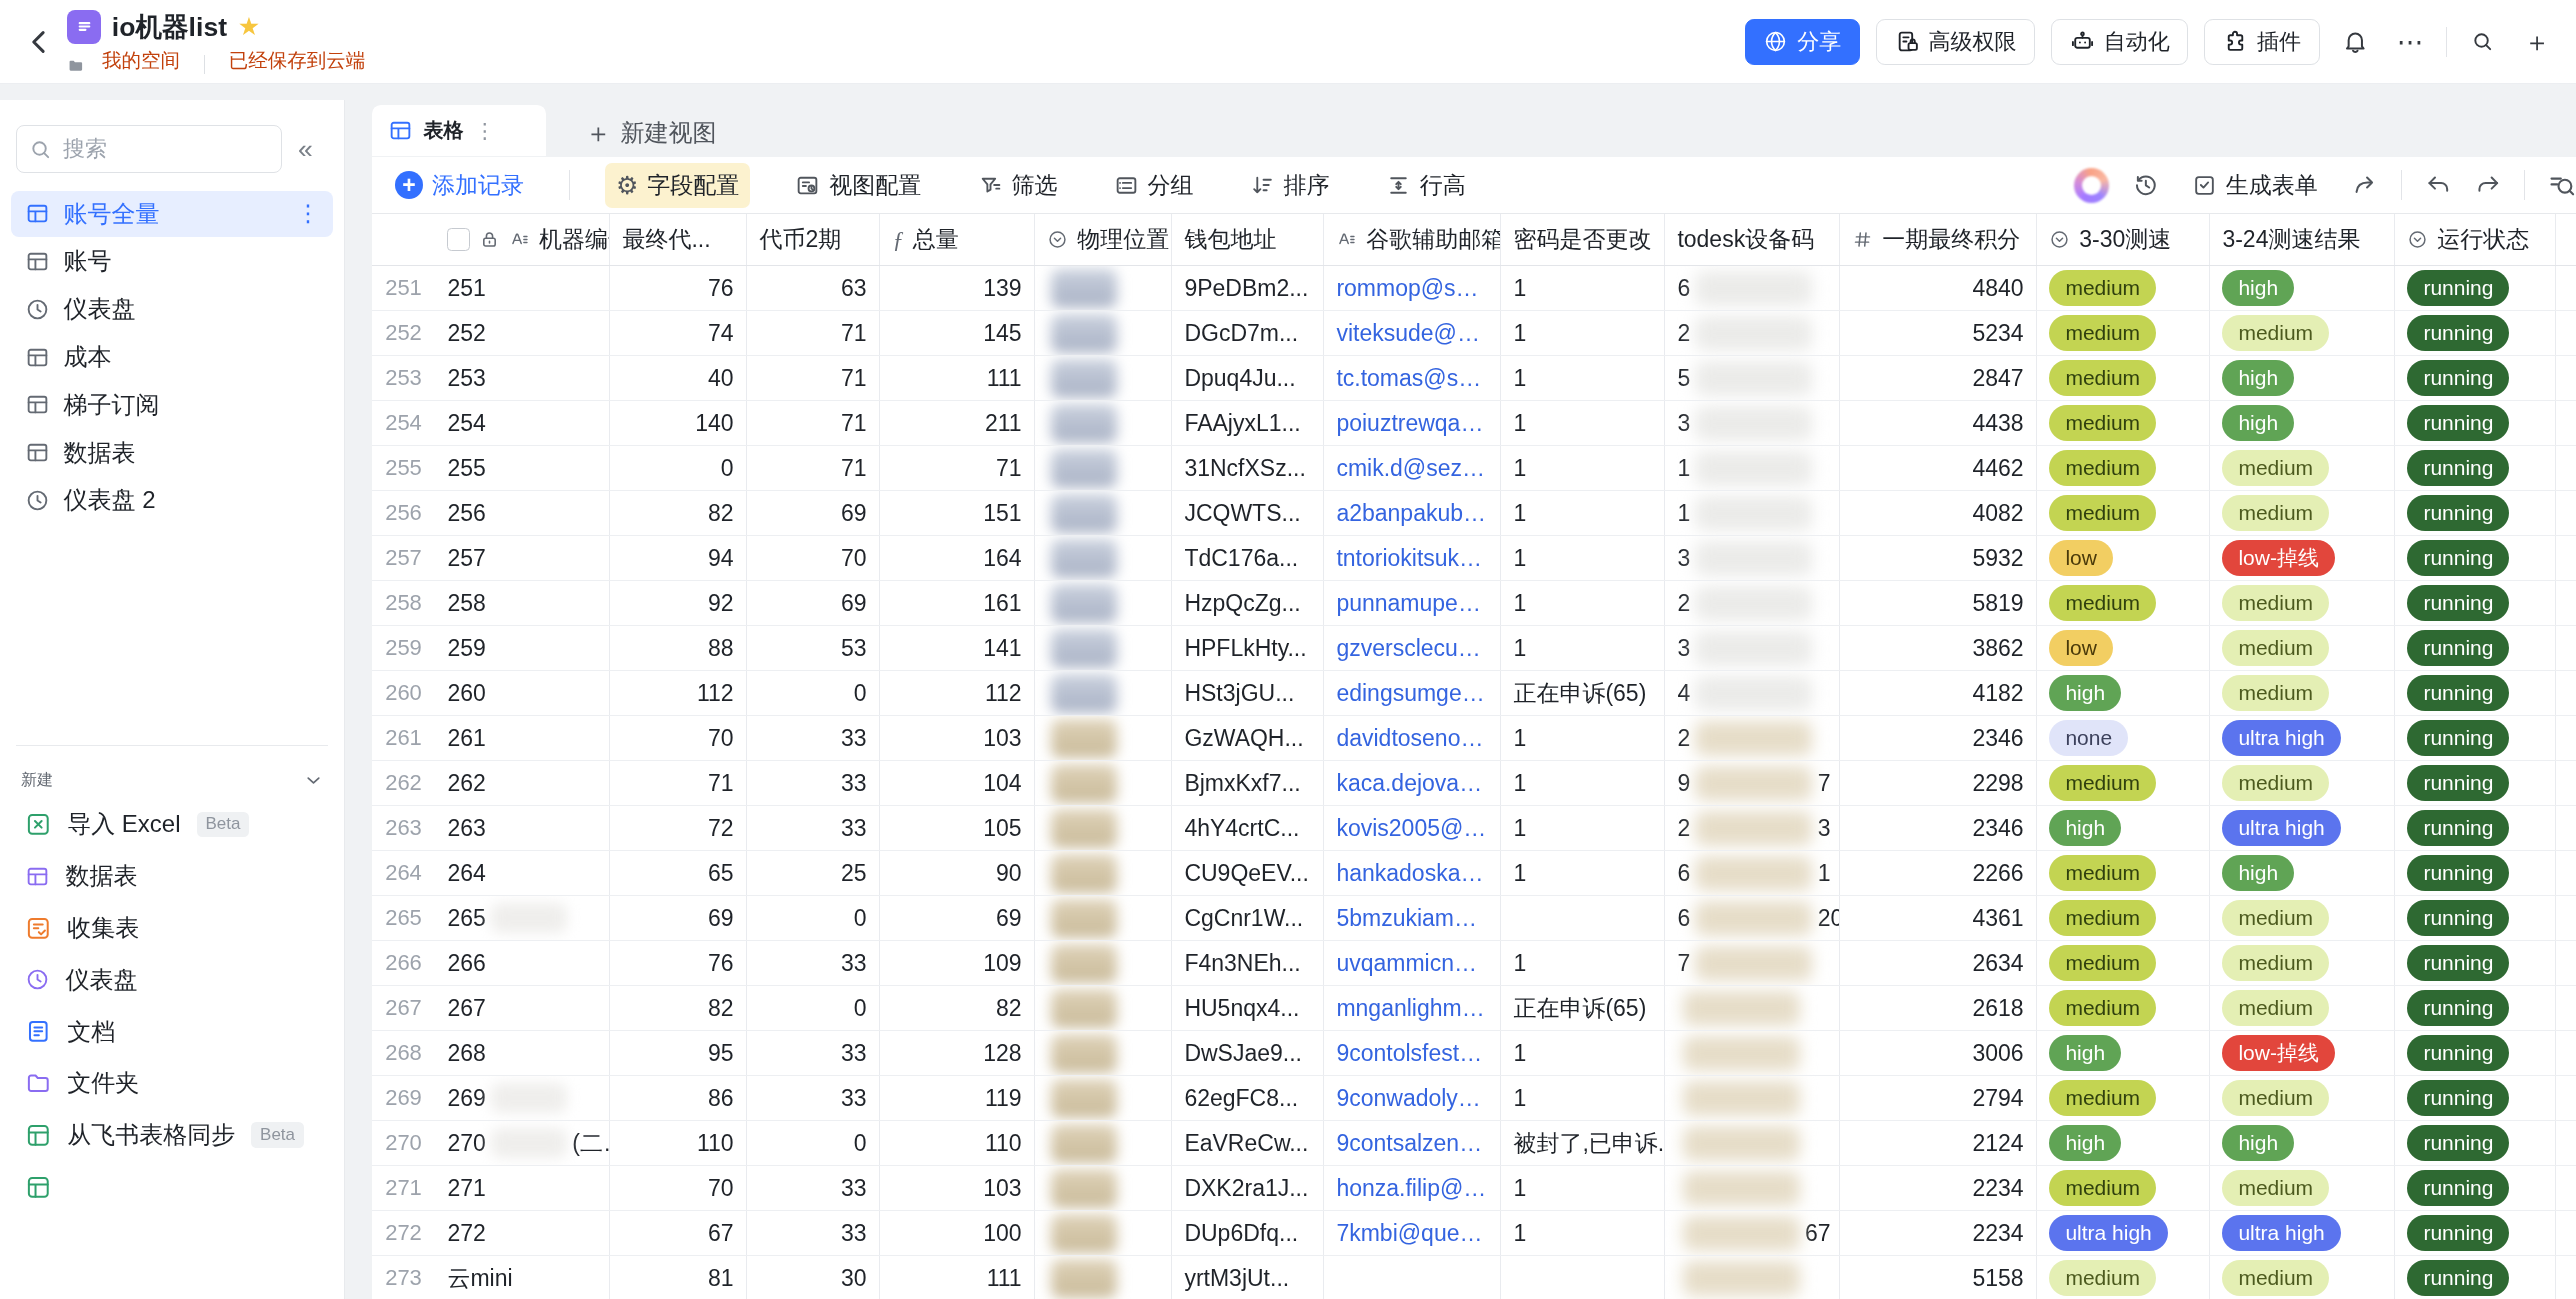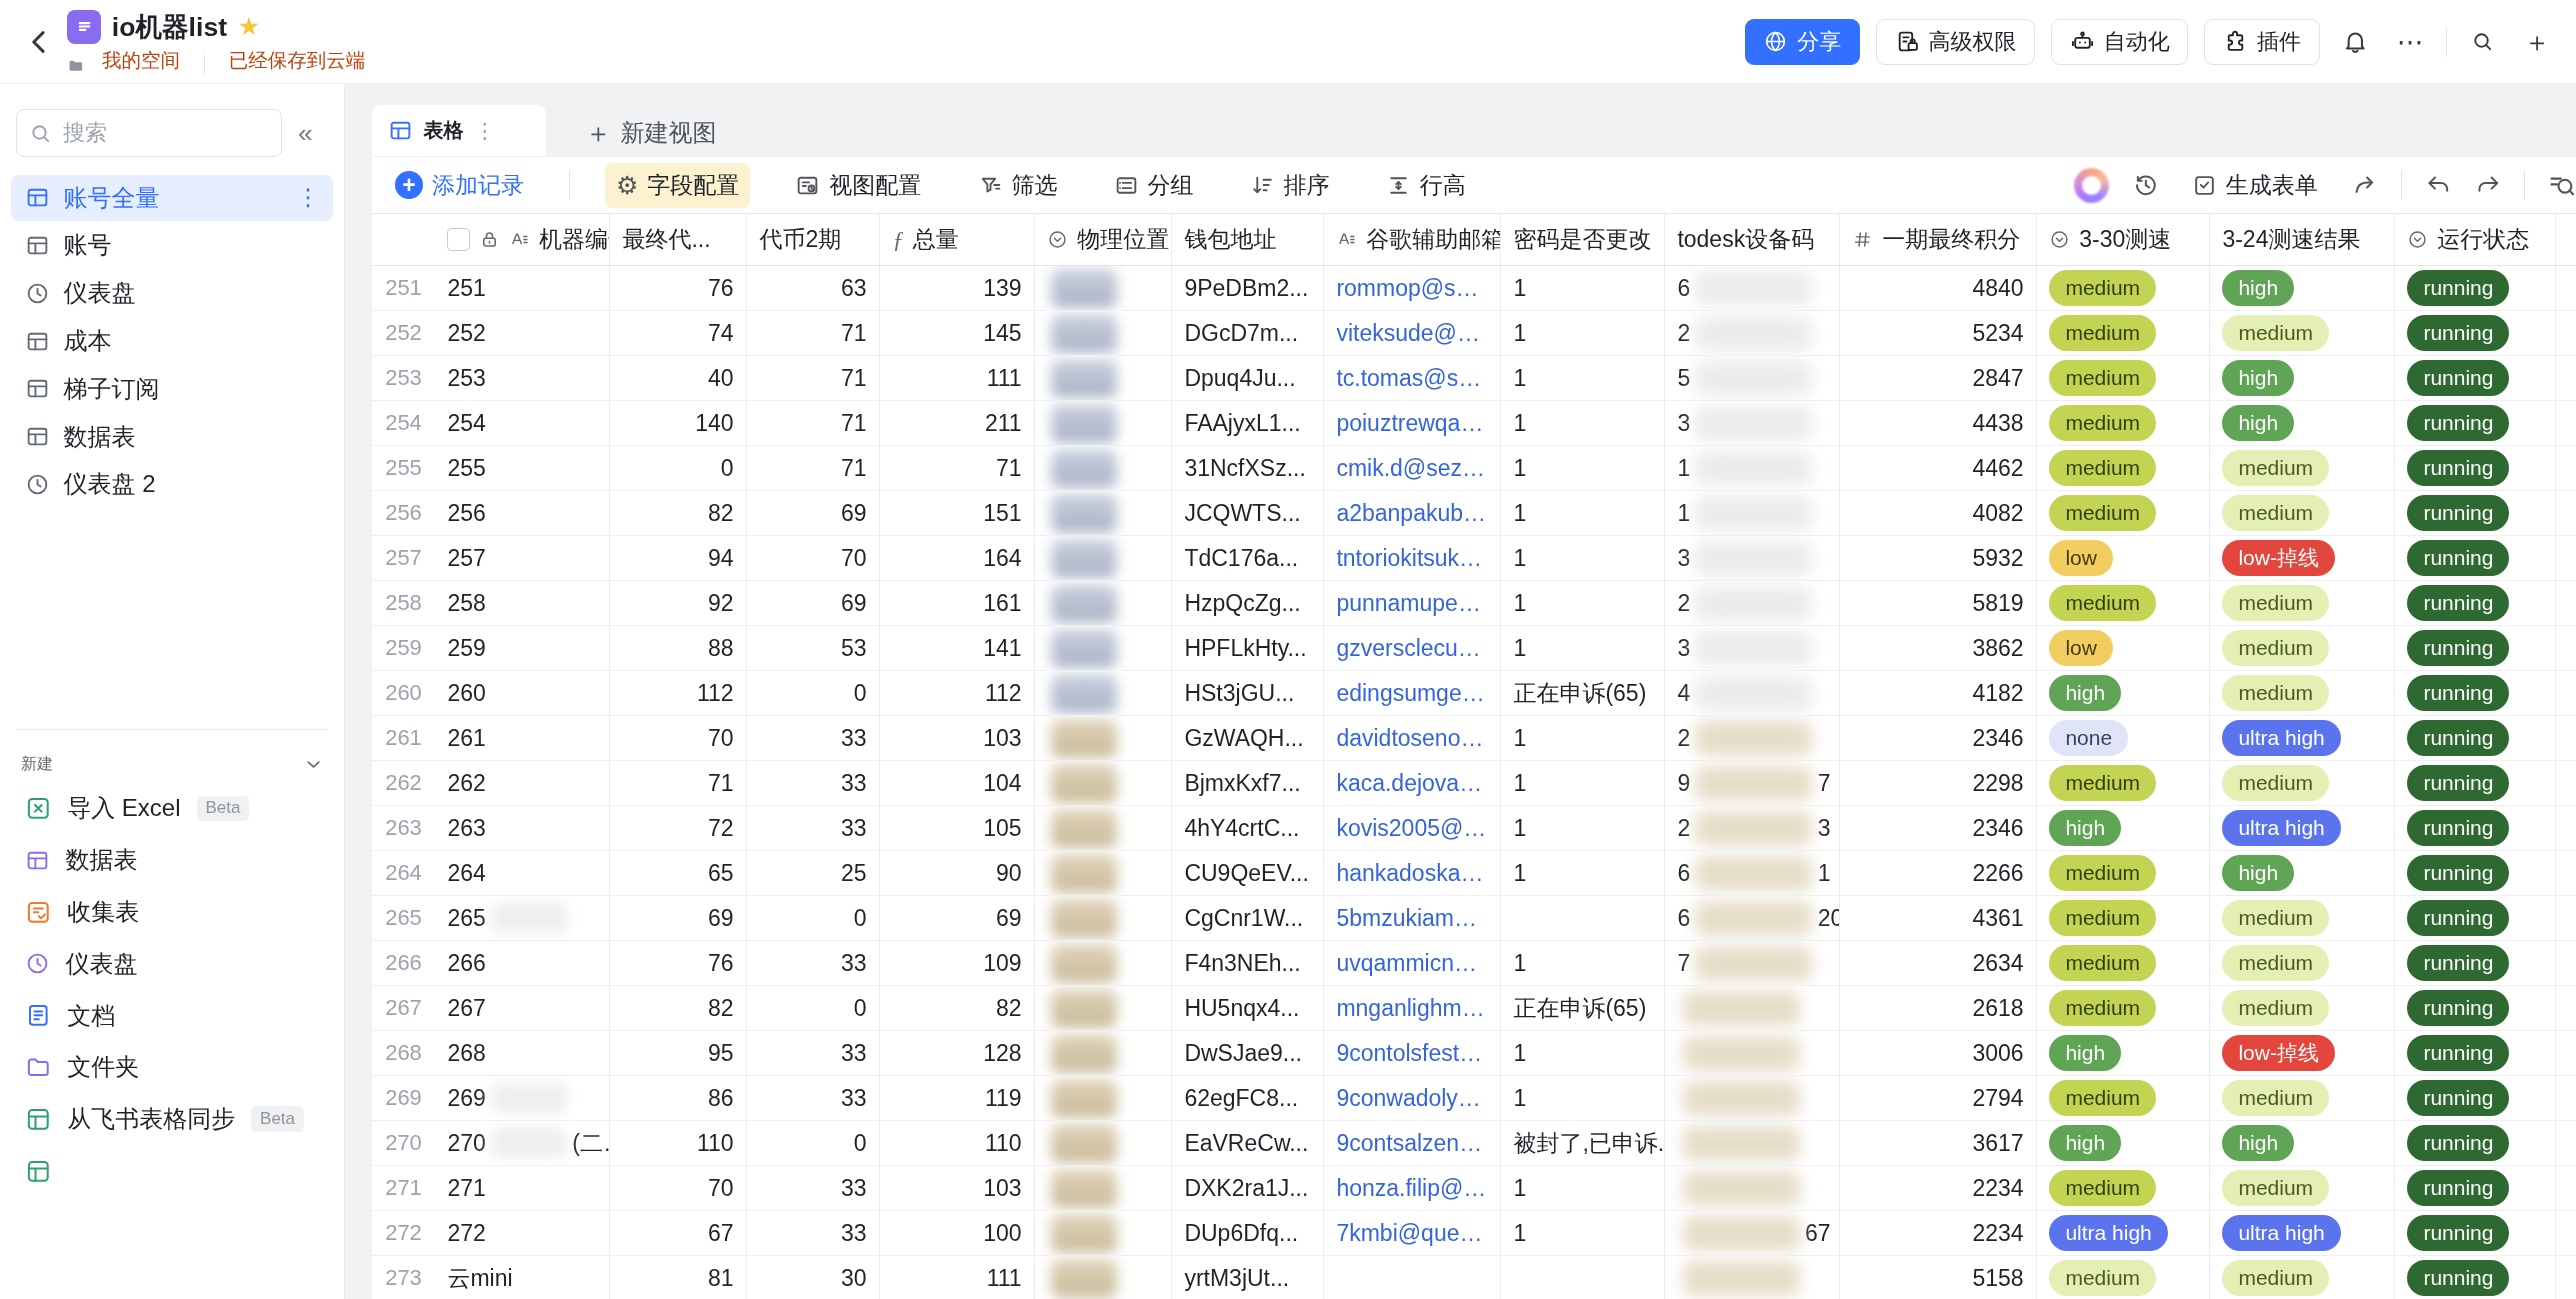--- a/index.html
+++ b/index.html
@@ -18,21 +18,21 @@
   .star{color:#f7c63f;font-size:25px;line-height:1}
   .sub-row{display:flex;align-items:flex-end;gap:17px;font-size:19.5px;color:#c2410c}
   .sub-sep{width:0.9px;height:19.5px;background:#dde0e4;margin:0 7px}
   .topbar-right{margin-left:auto;display:flex;align-items:center;gap:16px}
   .tb-btn{display:flex;align-items:center;gap:8.9px;height:46px;padding:0 17.7px;border:0.9px solid #dee1e5;
           border-radius:8.9px;background:#fff;font-size:22px;color:#1f2329;cursor:pointer}
   .tb-btn.primary{background:#3370ff;border-color:#3370ff;color:#fff}
   .tb-ico{width:39px;height:39px;display:flex;align-items:center;justify-content:center;color:#35393f;cursor:pointer;font-size:26.6px}
   .v-sep{width:0.9px;height:30px;background:#e2e4e8}
   
-  .sidebar{position:absolute;left:0;top:84px;width:345px;bottom:0;background:#fff;border-right:0.9px solid #e8eaed;overflow:hidden}
+  .sidebar{position:absolute;left:0;top:100px;width:345px;bottom:0;background:#fff;border-right:0.9px solid #e8eaed;overflow:hidden}
   .search-row{display:flex;align-items:center;margin:25px 12.4px 17.7px 16px;gap:8.9px}
   .search-box{flex:0 0 266px;height:48px;border:0.9px solid #dfe2e6;border-radius:8px;display:flex;align-items:center;
               gap:10.6px;padding:0 12.4px;color:#9ca3ad}
   .search-box input{border:none;outline:none;width:160px;font-size:22px;font-family:inherit;color:#1f2329}
   .search-box input::placeholder{color:#9ca3ad}
   .collapse{color:#7a8088;font-size:26.6px;cursor:pointer;margin-left:7px}
   .side-item{display:flex;align-items:center;gap:14px;height:46px;margin:1.8px 10.6px;border-radius:8px;
              padding:0 14px;color:#1f2329;cursor:pointer;font-size:24px;white-space:nowrap}
   .side-item .ic{color:#646a73;display:flex}
   .side-item.active{background:#e7eeff;color:#3370ff}
@@ -1259,21 +1259,21 @@
         </div>
         <div class="cell ">
           <span class="link">9contsalzentru...</span>
         </div>
         <div class="cell ">
           <span>被封了,已申诉...</span>
         </div>
         <div class="cell ">
           <span class="blob td td-warm"></span>
         </div>
-        <div class="cell r">3617</div>
+        <div class="cell r">2124</div>
         <div class="cell ">
           <span class="badge" style="background:#60a455;color:#ffffff">high</span>
         </div>
         <div class="cell ">
           <span class="badge" style="background:#60a455;color:#ffffff">high</span>
         </div>
         <div class="cell ">
           <span class="badge" style="background:#2e6932;color:#ffffff">running</span>
         </div>
         <div class="cell nb"></div>

